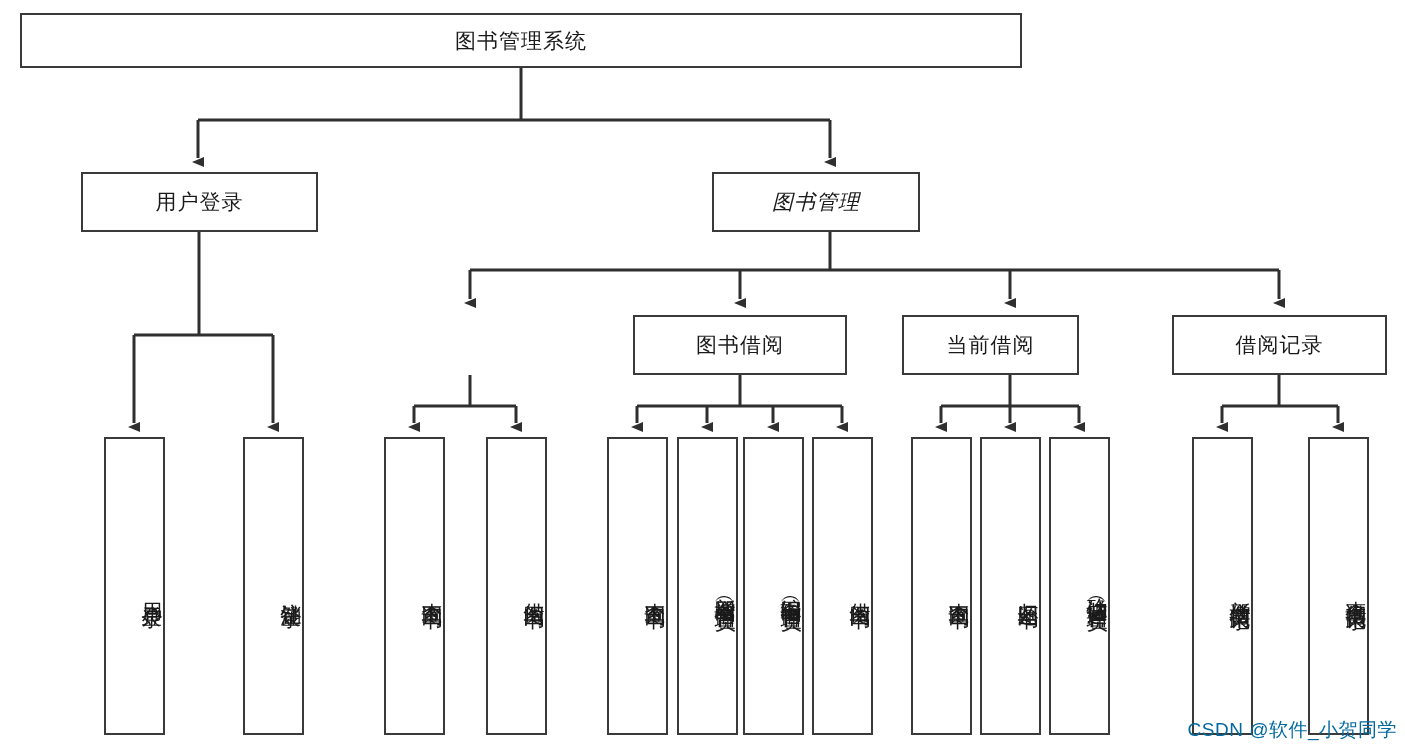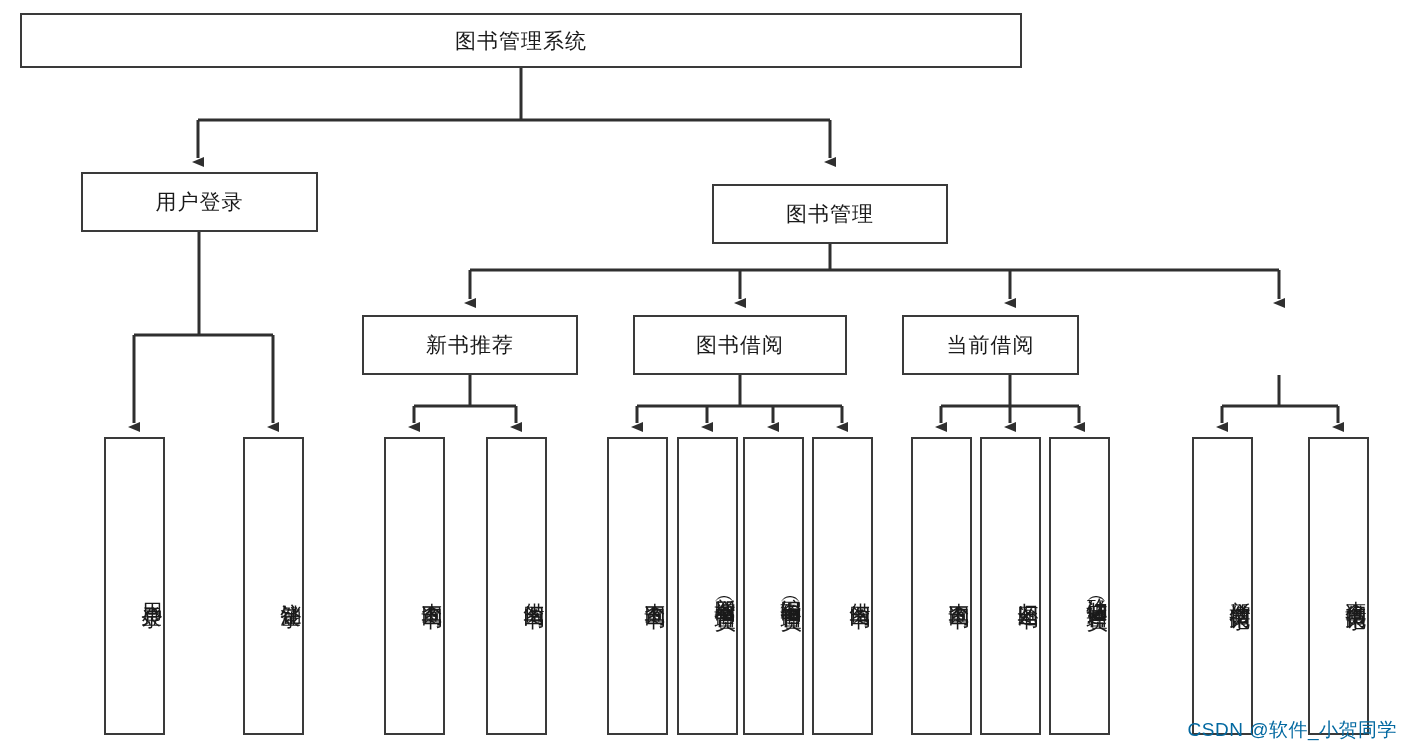--- a/index.html
+++ b/index.html
@@ -119,36 +119,36 @@
   </svg>
 
   <div class="node horizontal" style="left:20px; top:13px; width:1002px; height:55px;">
     <span>图书管理系统</span>
   </div>
 
   <div class="node horizontal" style="left:81px; top:172px; width:237px; height:60px;">
     <span>用户登录</span>
   </div>
 
-  <div class="node horizontal" style="left:712px; top:184px; width:236px; height:60px;">
+  <div class="node horizontal" style="left:712px; top:172px; width:208px; height:60px;font-style:italic;">
     <span>图书管理</span>
   </div>
 
-  <div class="node horizontal" style="left:362px; top:315px; width:216px; height:60px;">
-    <span>新书推荐</span>
-  </div>
 
   <div class="node horizontal" style="left:633px; top:315px; width:214px; height:60px;justify-content:center;">
     <span>图书借阅</span>
   </div>
 
   <div class="node horizontal" style="left:902px; top:315px; width:177px; height:60px;">
     <span>当前借阅</span>
   </div>
 
+  <div class="node horizontal" style="left:1172px; top:315px; width:215px; height:60px;">
+    <span>借阅记录</span>
+  </div>
 
   <div class="node vertical" style="left:104px; top:437px; width:61px; height:298px;">
     <span class="vlabel">用户登录</span>
   </div>
 
   <div class="node vertical" style="left:243px; top:437px; width:61px; height:298px;">
     <span class="vlabel">注销登录</span>
   </div>
 
   <div class="node vertical" style="left:384px; top:437px; width:61px; height:298px;">

